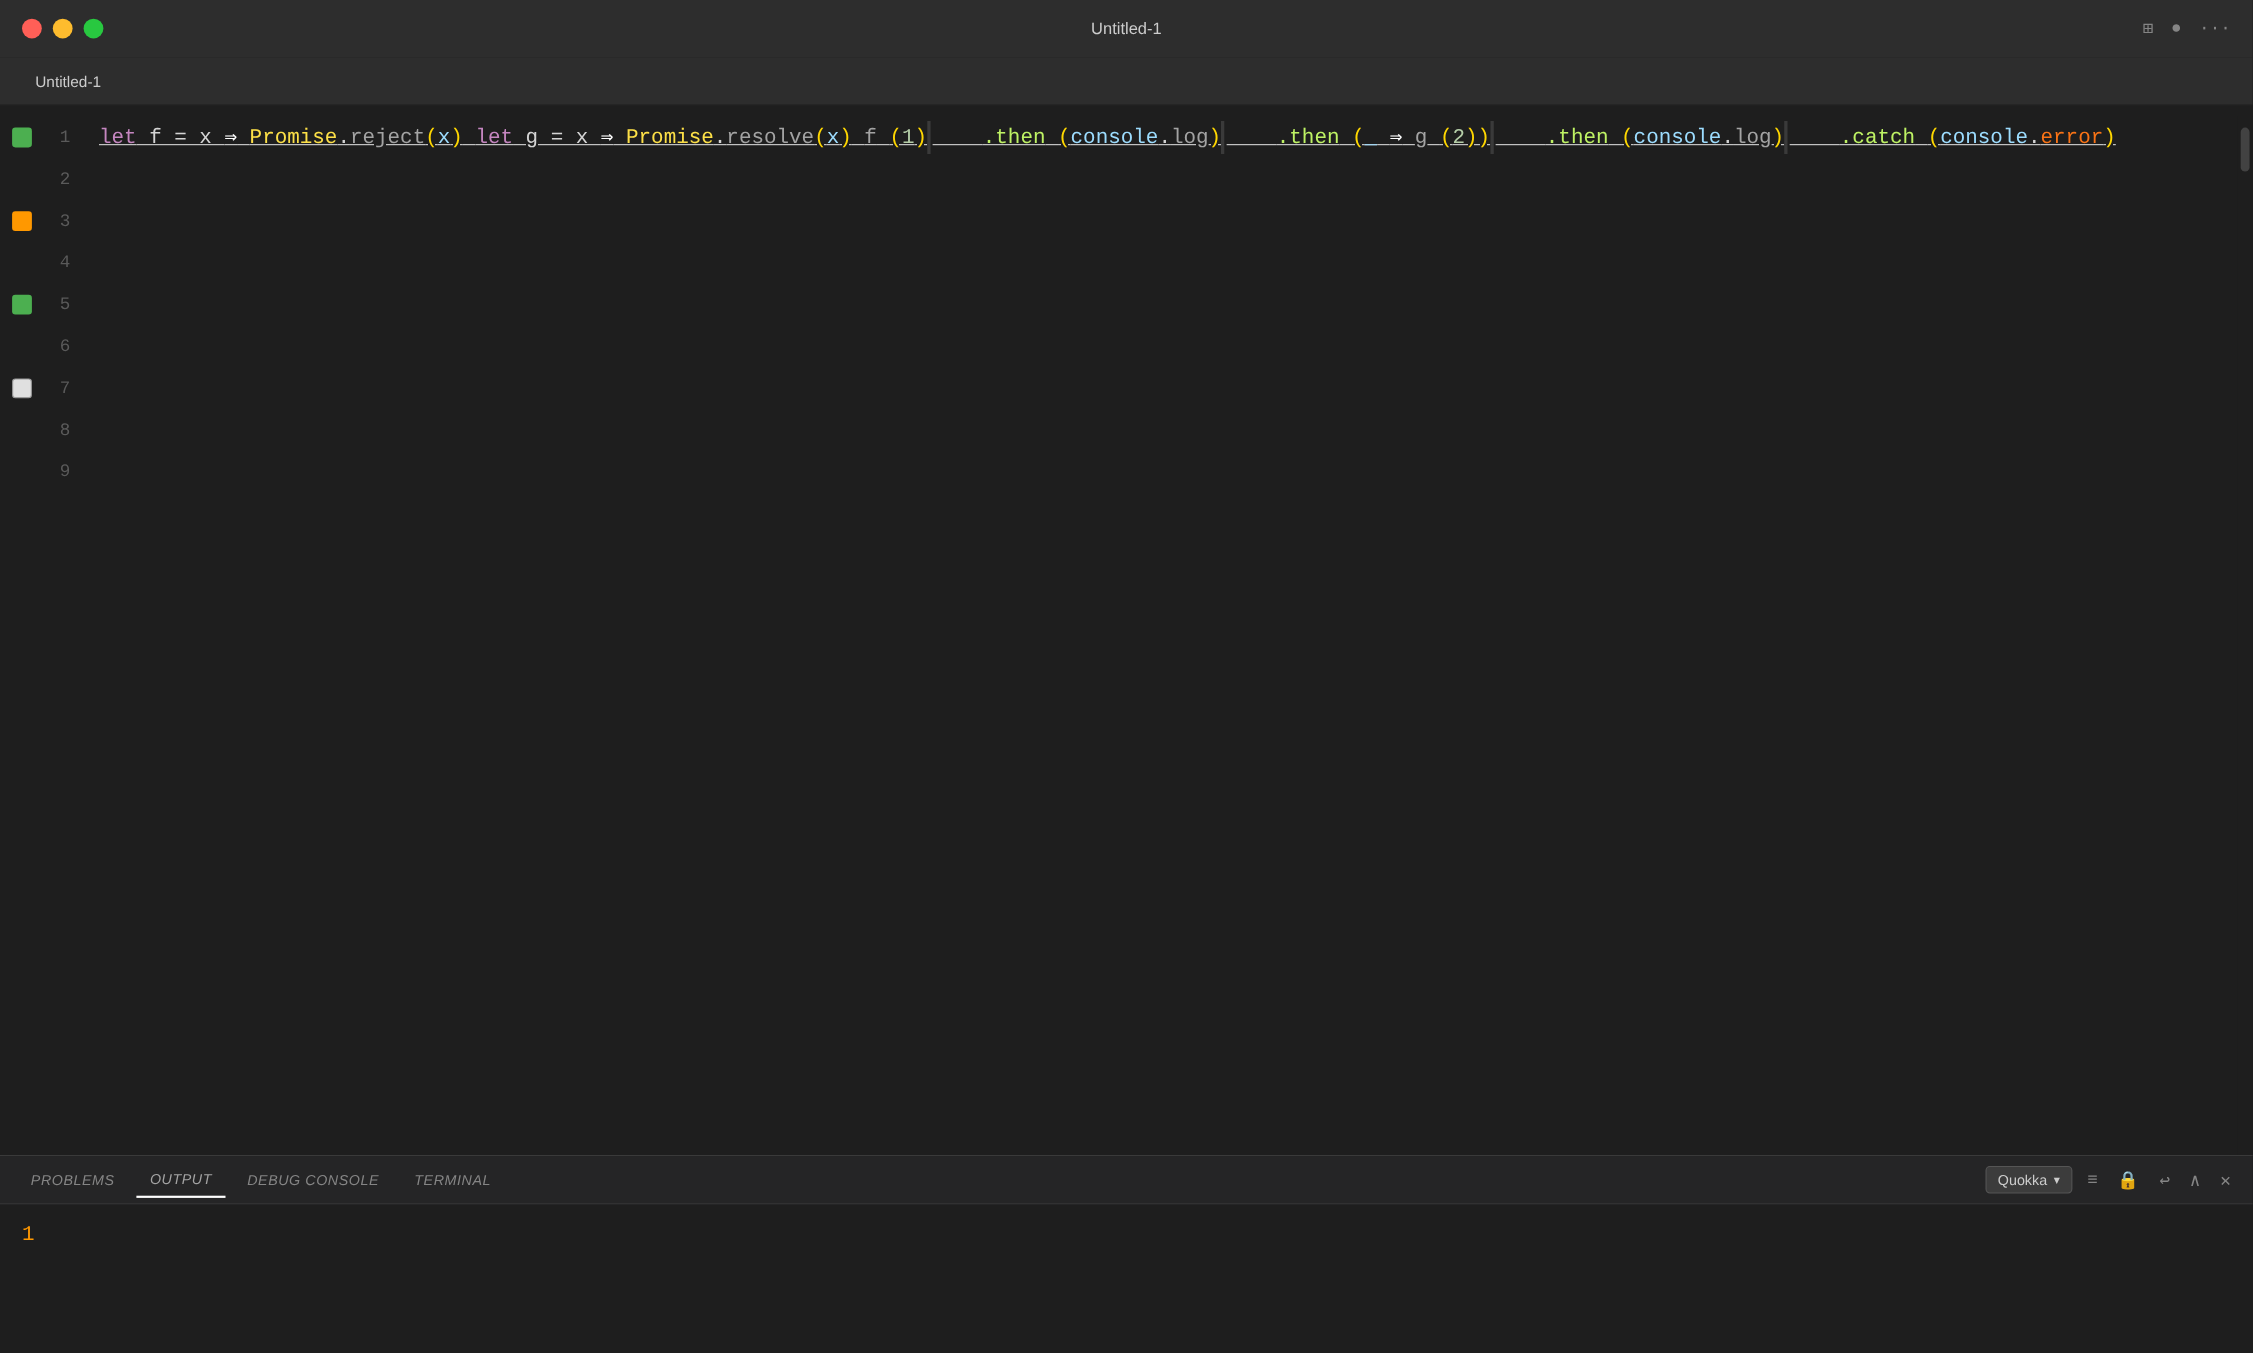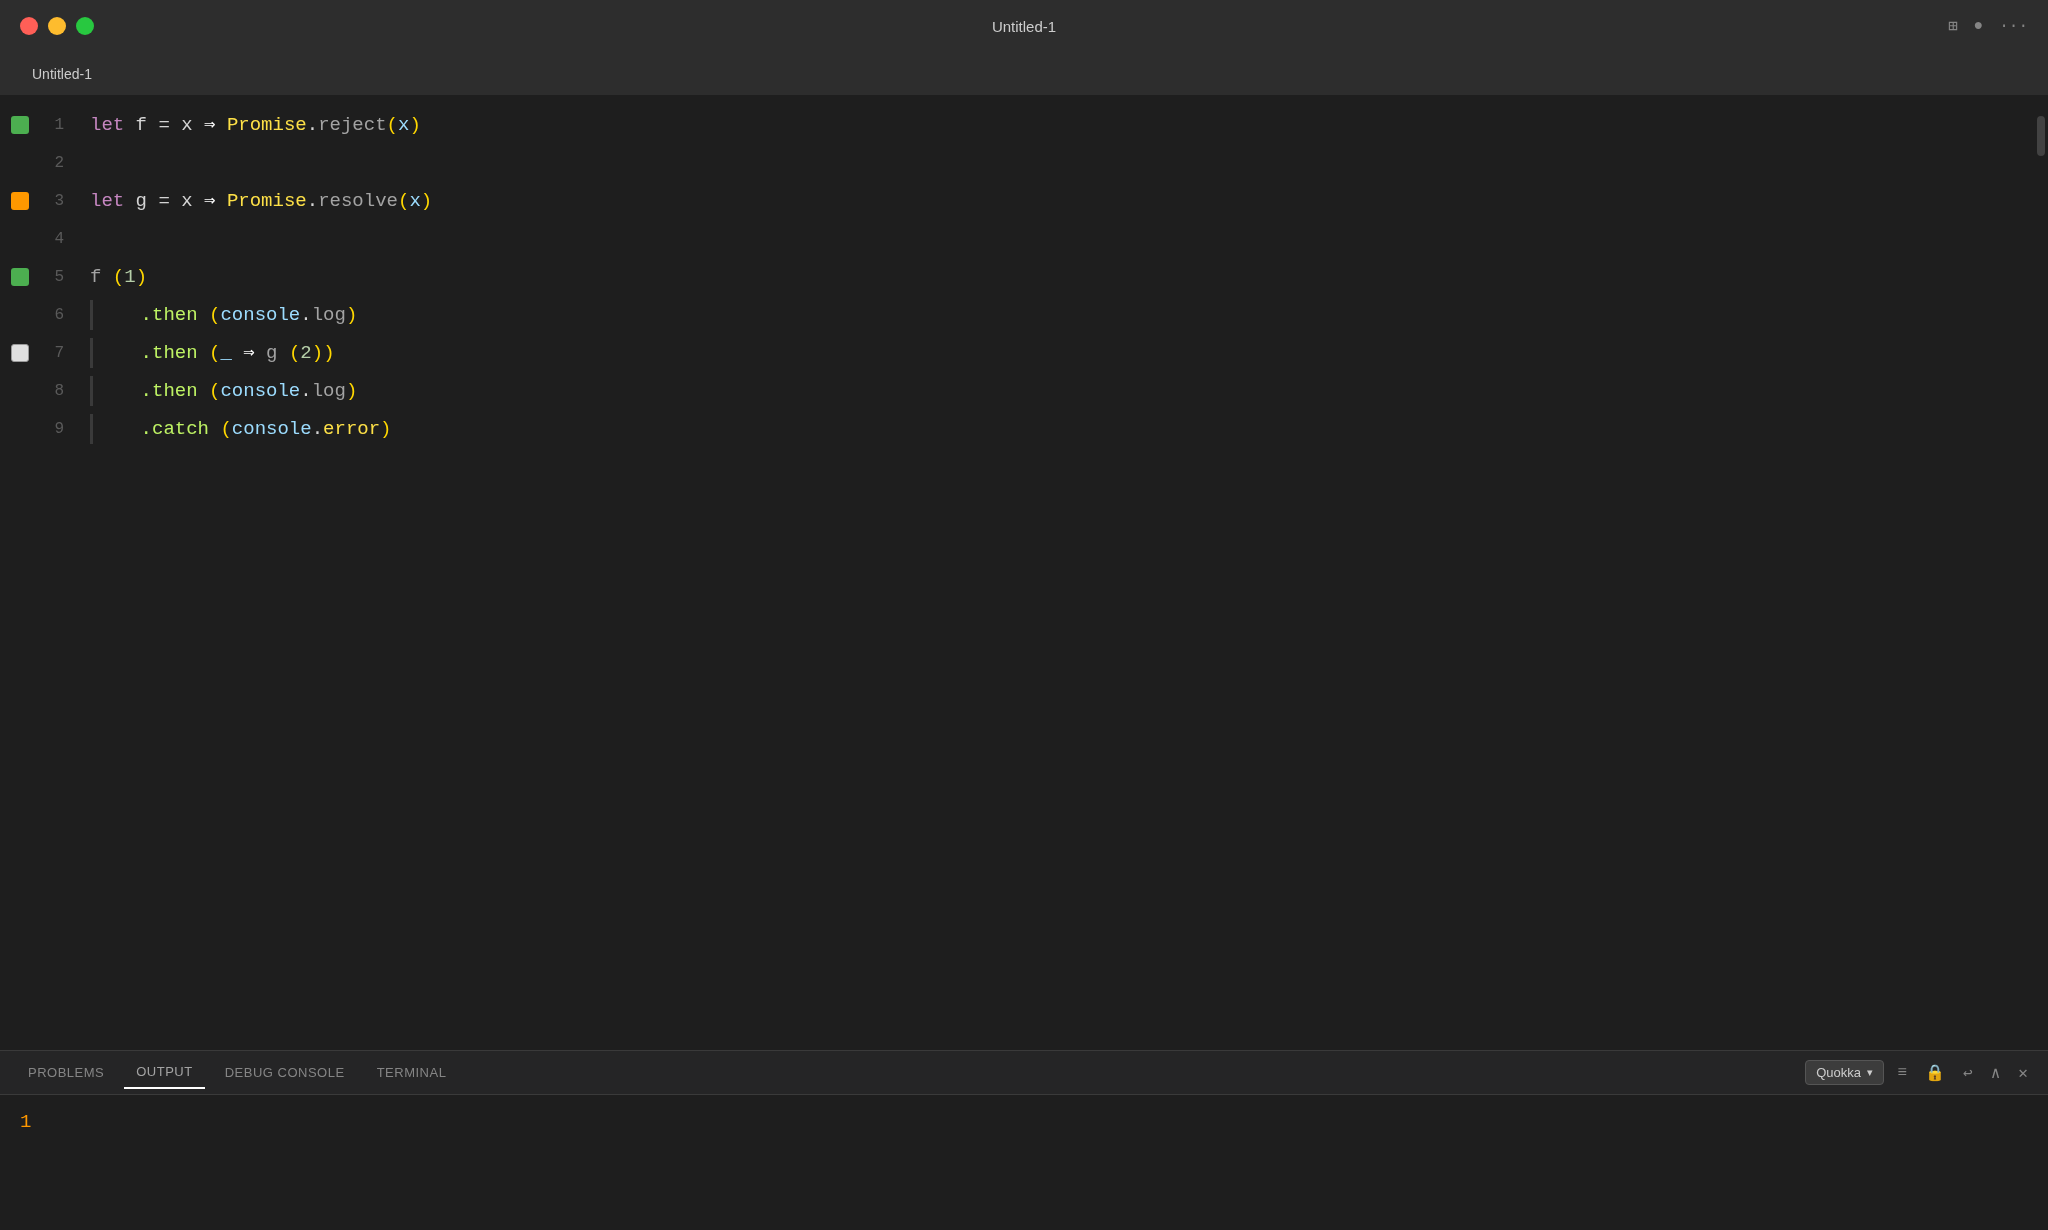--- a/index.html
+++ b/index.html
@@ -149,22 +149,23 @@
       border-radius: 3px;
     }
 
     .bp-green { background: #4caf50; }
     .bp-orange { background: #ff9800; }
     .bp-white { background: #e0e0e0; border: 1px solid #999; }
 
     .code-lines {
       flex: 1;
       display: flex;
-      flex-direction: column;
+      flex-direction: row;
       overflow: hidden;
+      text-decoration: underline;
     }
 
     .code-line {
       height: 38px;
       display: flex;
       align-items: center;
       font-size: 19px;
       white-space: pre;
       line-height: 38px;
     }
@@ -216,20 +217,21 @@
     }
 
     .panel-tab {
       font-family: -apple-system, BlinkMacSystemFont, 'Segoe UI', sans-serif;
       font-size: 13px;
       color: #858585;
       padding: 8px 12px;
       cursor: pointer;
       text-transform: uppercase;
       letter-spacing: 0.5px;
+      font-style: italic;
     }
 
     .panel-tab.active {
       color: #a3a3a3;
       border-bottom: 2px solid #ffffff;
     }
 
     .panel-tab-spacer { flex: 1; }
 
     .panel-controls {
@@ -409,21 +411,21 @@
         </div>
 
         <div class="code-line">
           <span style="display:inline-block;width:3px;height:30px;background:#3a3a3a;margin-right:2px;vertical-align:middle;"></span>
           <span style="color:#d4d4d4;">    </span>
           <span class="dot-method">.catch</span>
           <span style="color:#d4d4d4;"> </span>
           <span class="paren">(</span>
           <span class="console-obj">console</span>
           <span style="color:#d4d4d4;">.</span>
-          <span style="color:#fde047;">error</span>
+          <span style="color:#f97316;">error</span>
           <span class="paren">)</span>
         </div>
 
       </div>
 
       <div class="scrollbar-track">
         <div class="scrollbar-thumb"></div>
       </div>
 
     </div>

